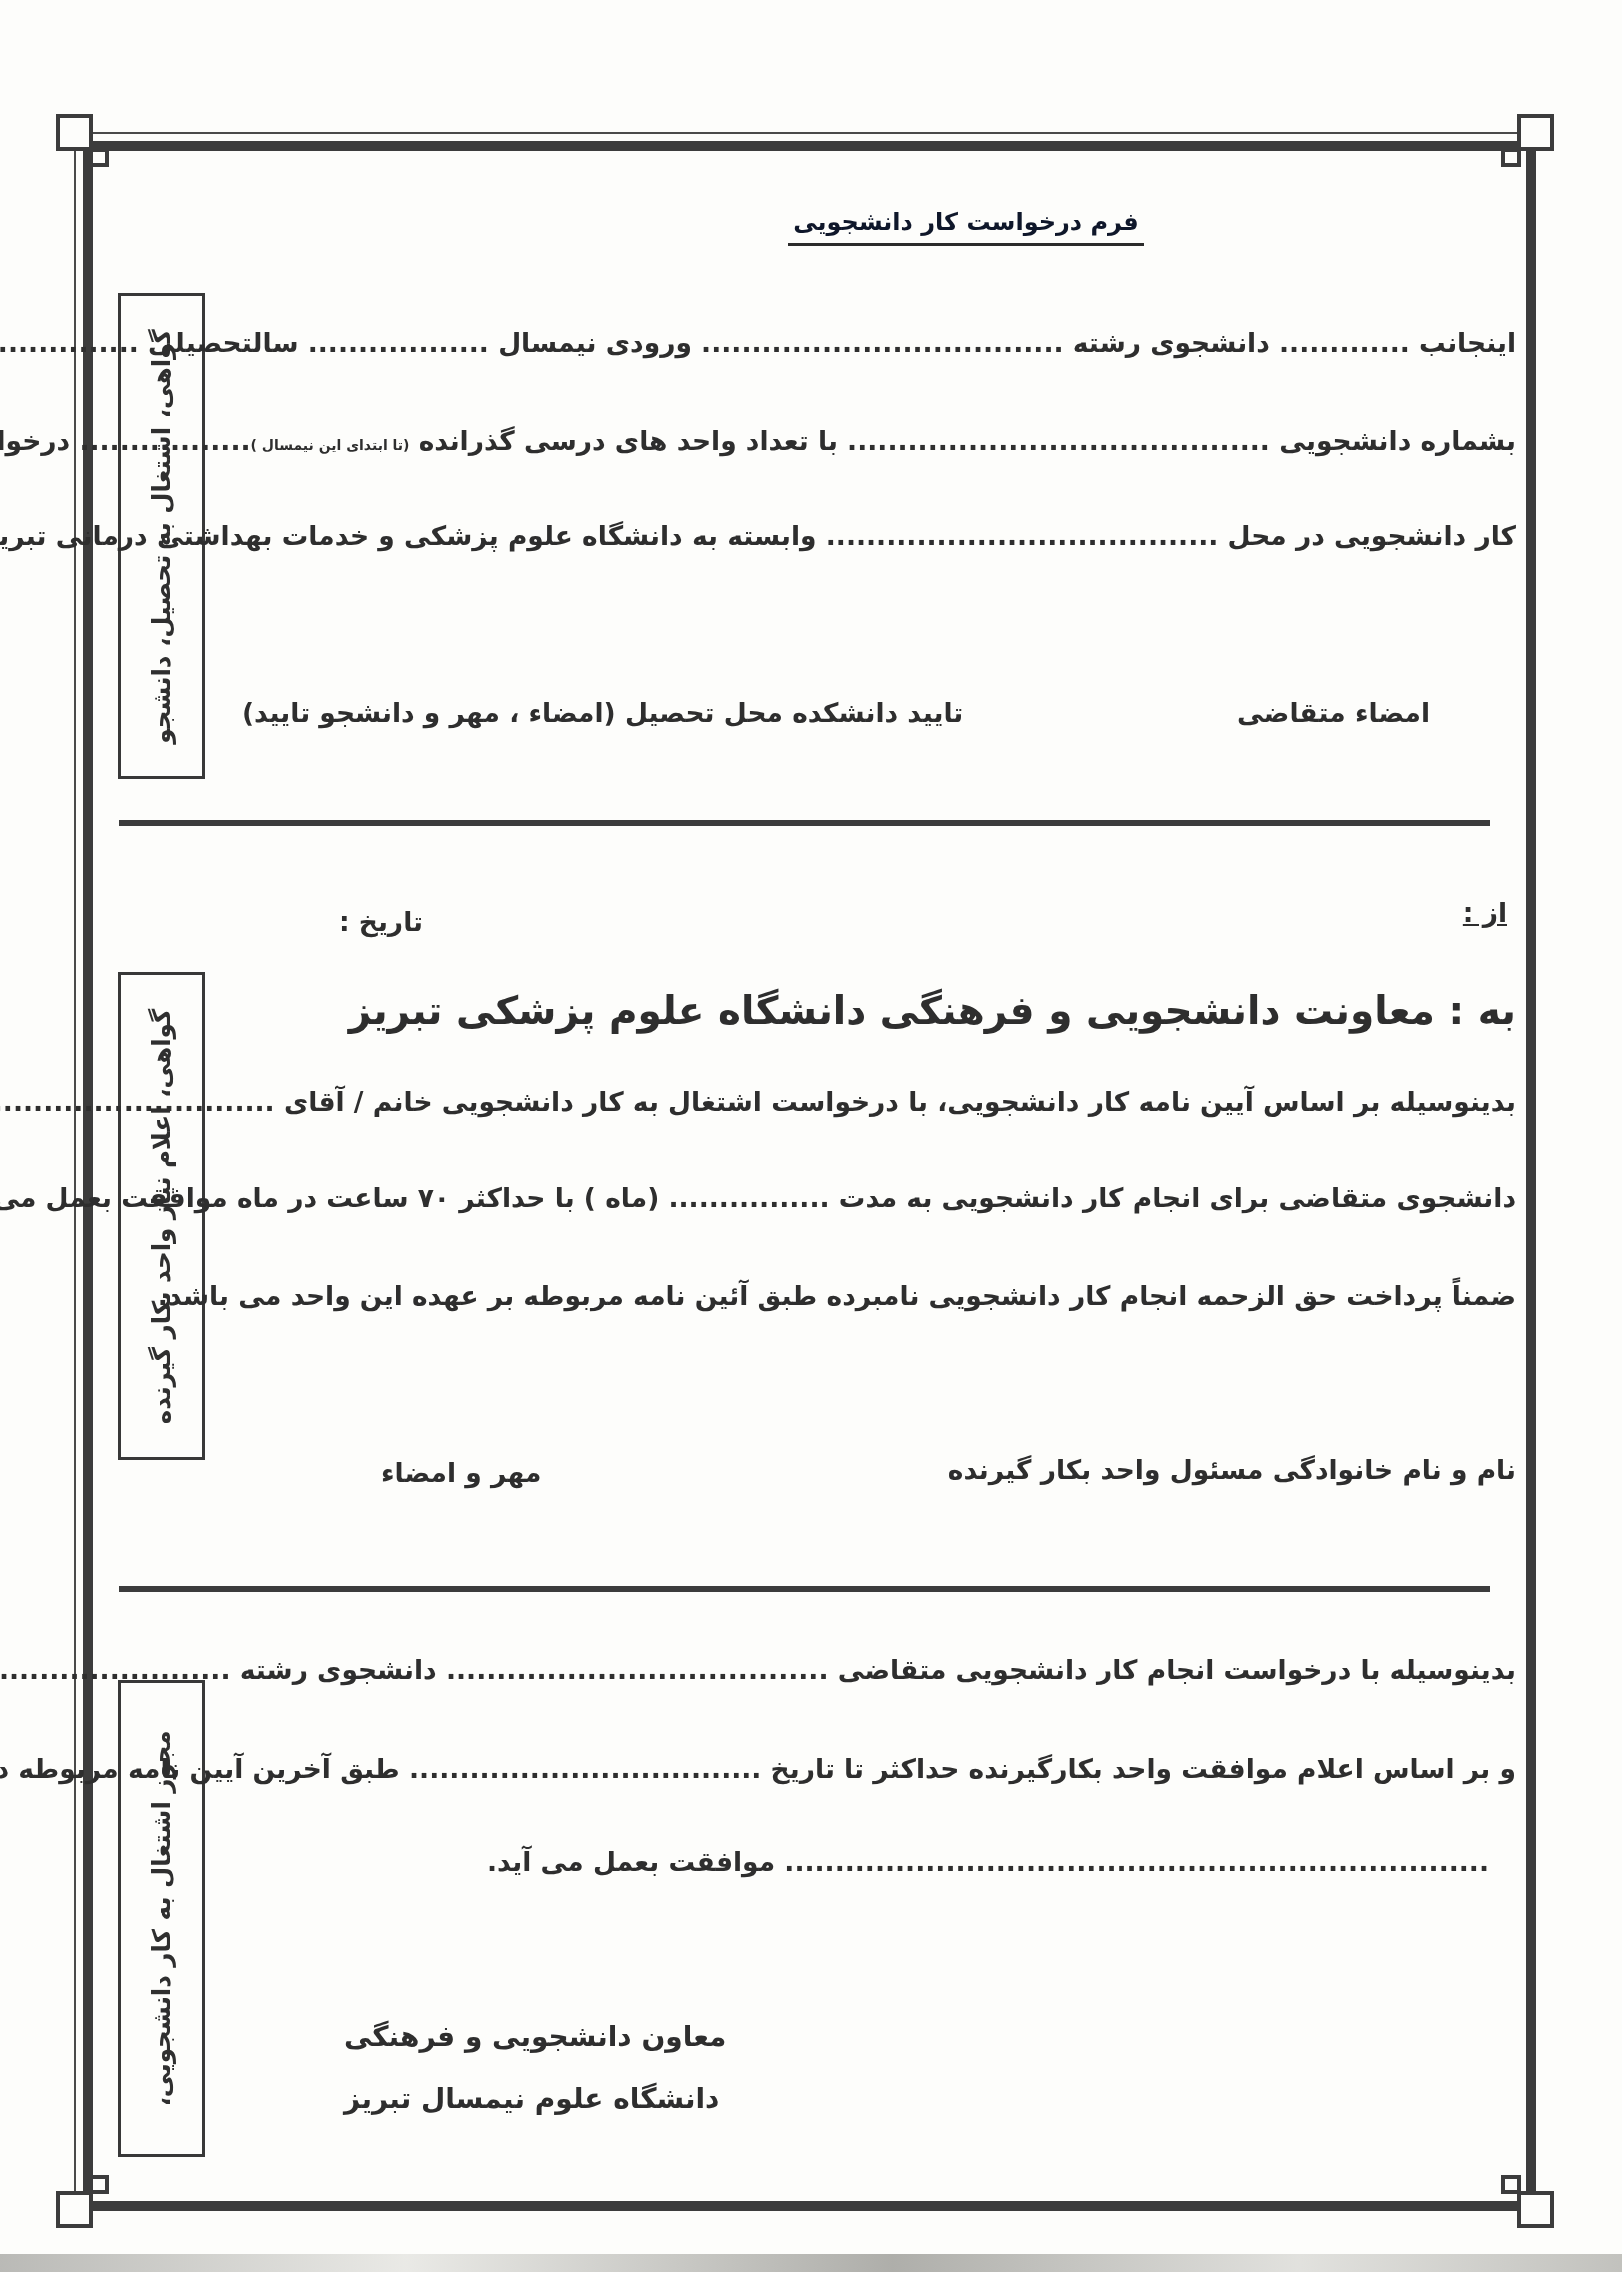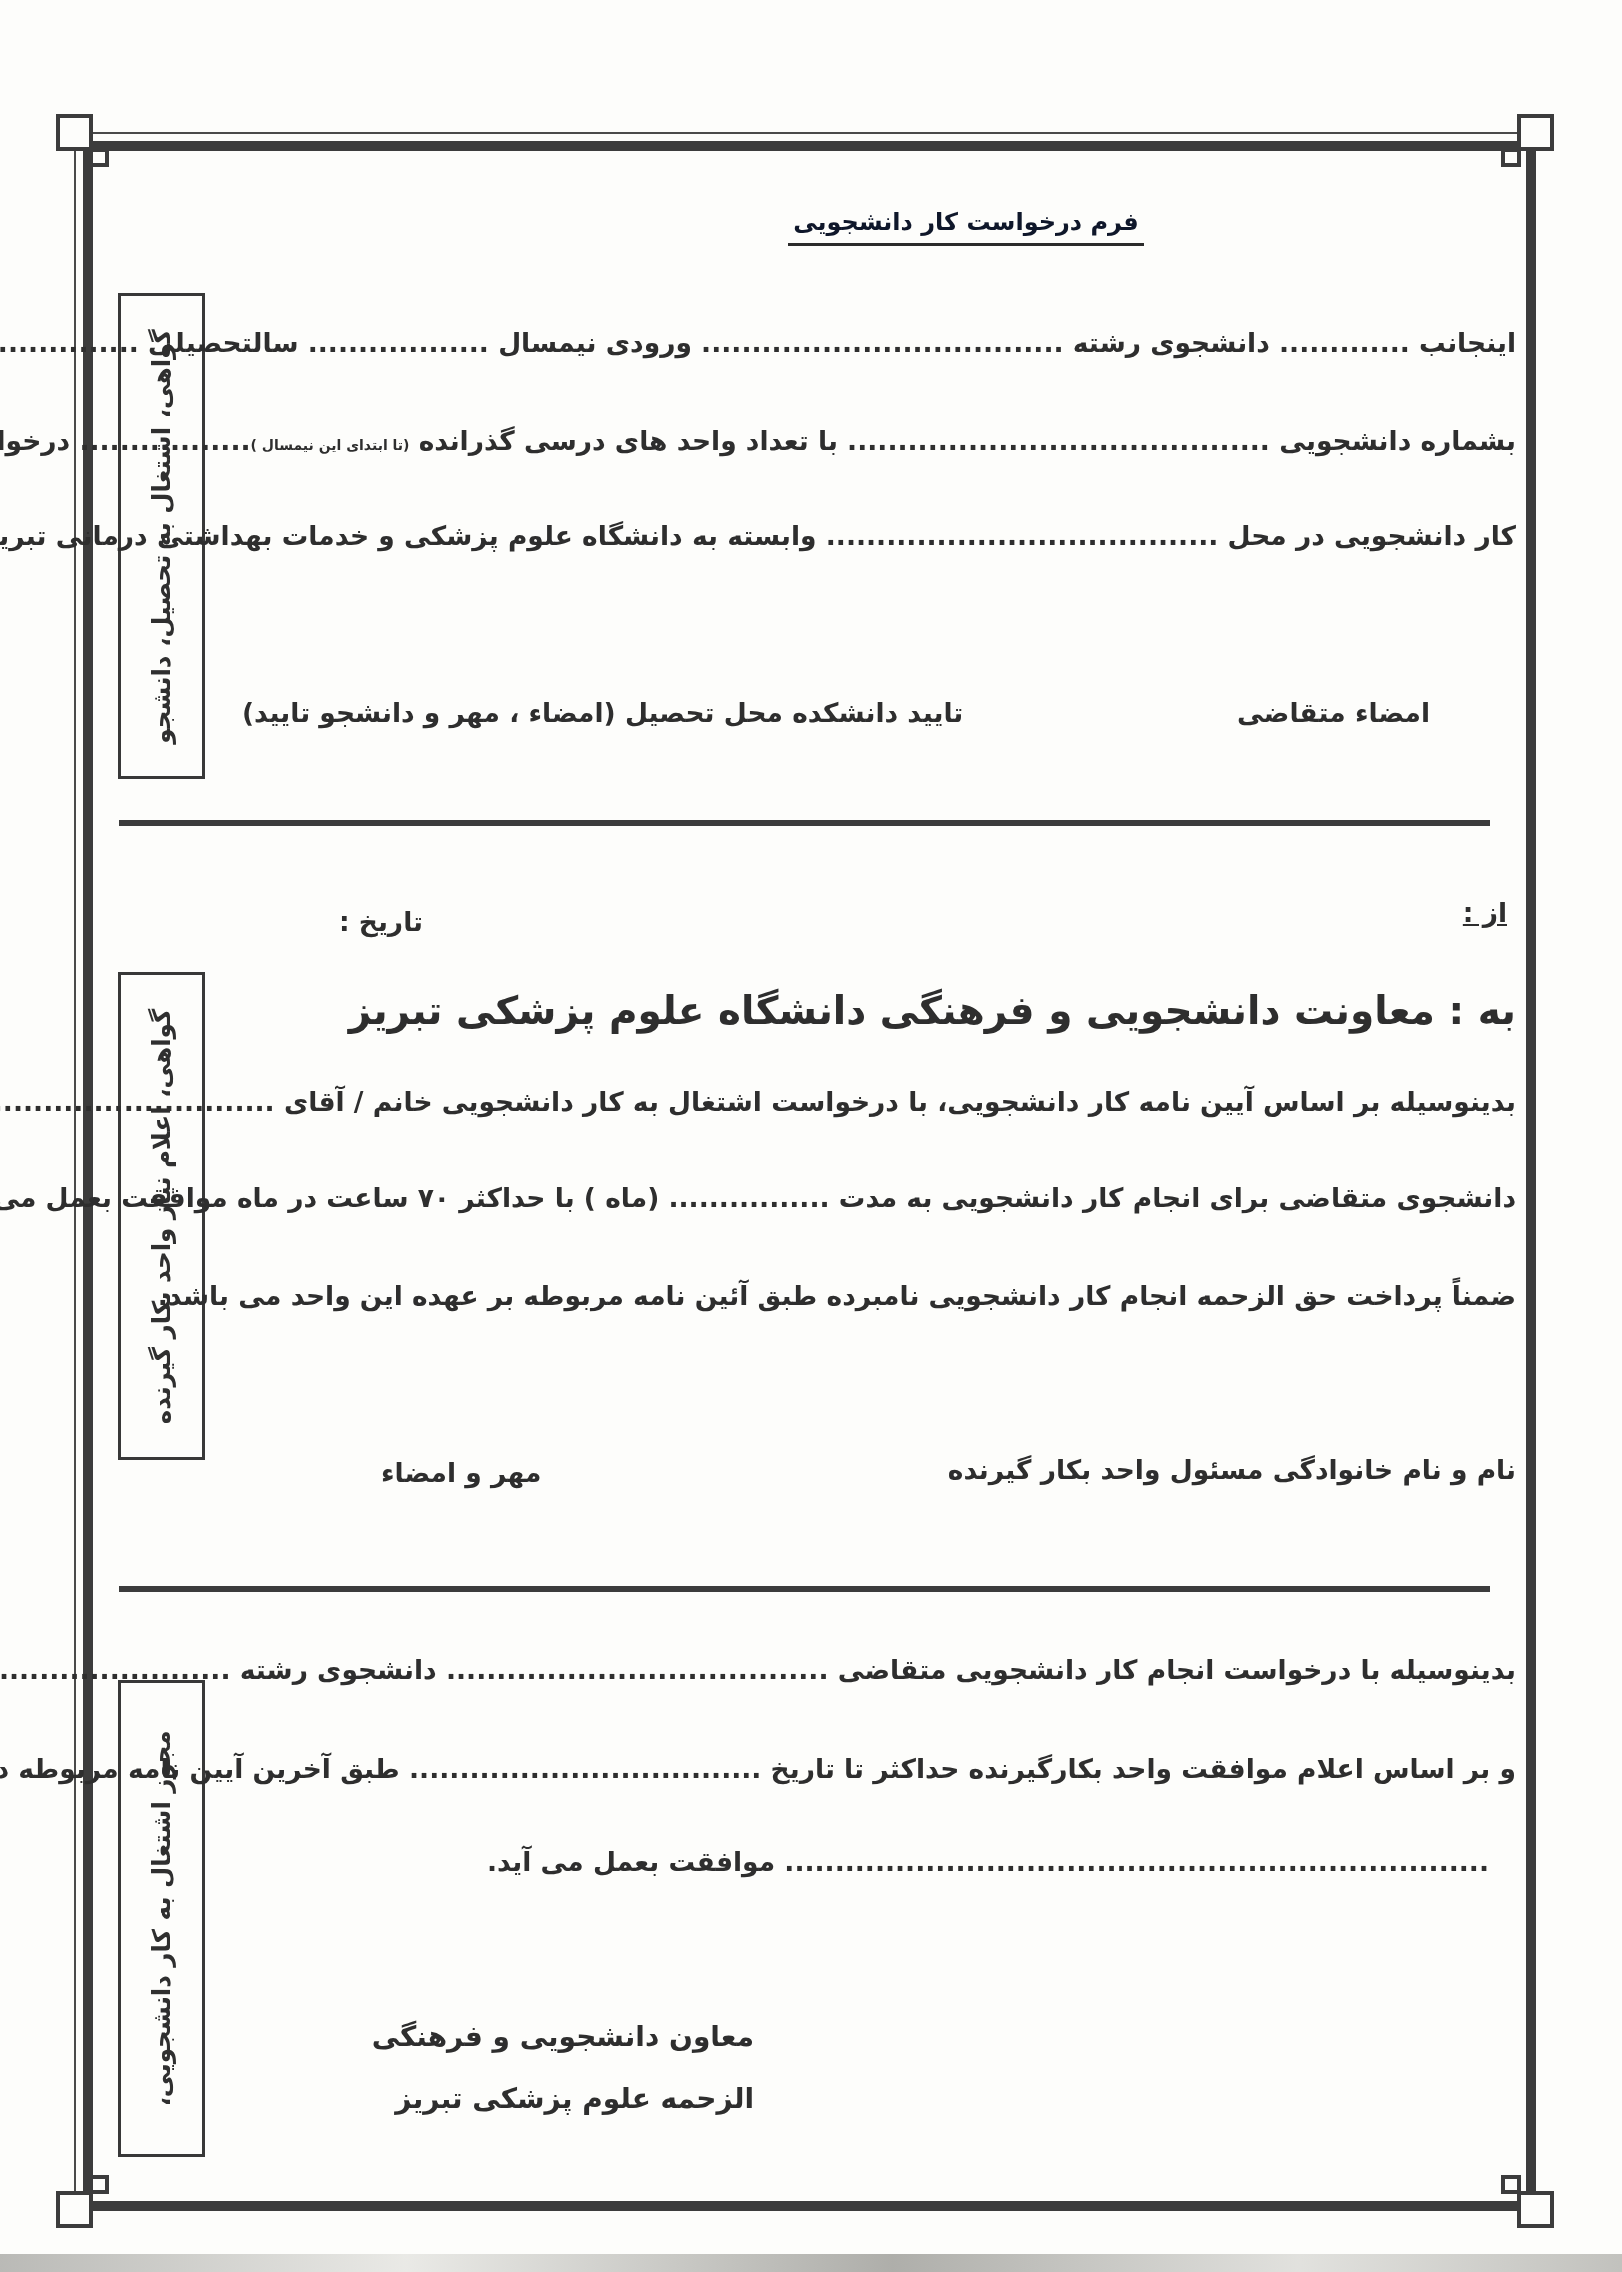--- a/index.html
+++ b/index.html
@@ -71,21 +71,21 @@
     text-align:center; direction:rtl;
   }
   .title-text {
     display:inline-block;
     font-weight:bold; font-size:24px; color:#0f172a;
     border-bottom:3.3px solid #2b2b2b; padding:0 5.3px 6.6px 5.3px;
   }
   .to-line { font-size:39px; }
   .signoff {
     position:absolute; left:344px; width:410px;
-    text-align:right; direction:rtl;
+    text-align:left; direction:rtl;
     font-weight:bold; font-size:28px; color:#2e2e2e;
   }
   
   .scan-edge-bottom {
     position:absolute; left:0; top:2254px; width:1623px; height:18.5px;
     background:linear-gradient(90deg,#a3a39f,#e3e3df 25%,#94948f 55%,#d8d8d4 80%,#aeaea9);
     opacity:.75;
   }
 </style>
 </head>
@@ -146,16 +146,16 @@
 
 <div class="side-box box-3">
   <span class="rot">مجوز اشتغال به کار دانشجویی،</span>
 </div>
 
 <div class="line" style="top:1653px;">بدینوسیله با درخواست انجام کار دانشجویی متقاضی ...................................... دانشجوی رشته ............................</div>
 <div class="line" style="top:1752px;">و بر اساس اعلام موافقت واحد بکارگیرنده حداکثر تا تاریخ ................................... طبق آخرین آیین نامه مربوطه در محل</div>
 <div class="line" style="top:1845px; right:134px;">...................................................................... موافقت بعمل می آید.</div>
 
 <div class="signoff" style="top:2020px;">معاون دانشجویی و فرهنگی</div>
-<div class="signoff" style="top:2082px;">الزحمه علوم پزشکی تبریز</div>
+<div class="signoff" style="top:2082px;">دانشگاه علوم نیمسال تبریز</div>
 
 <div class="scan-edge-bottom"></div>
 
 
 </body></html>

